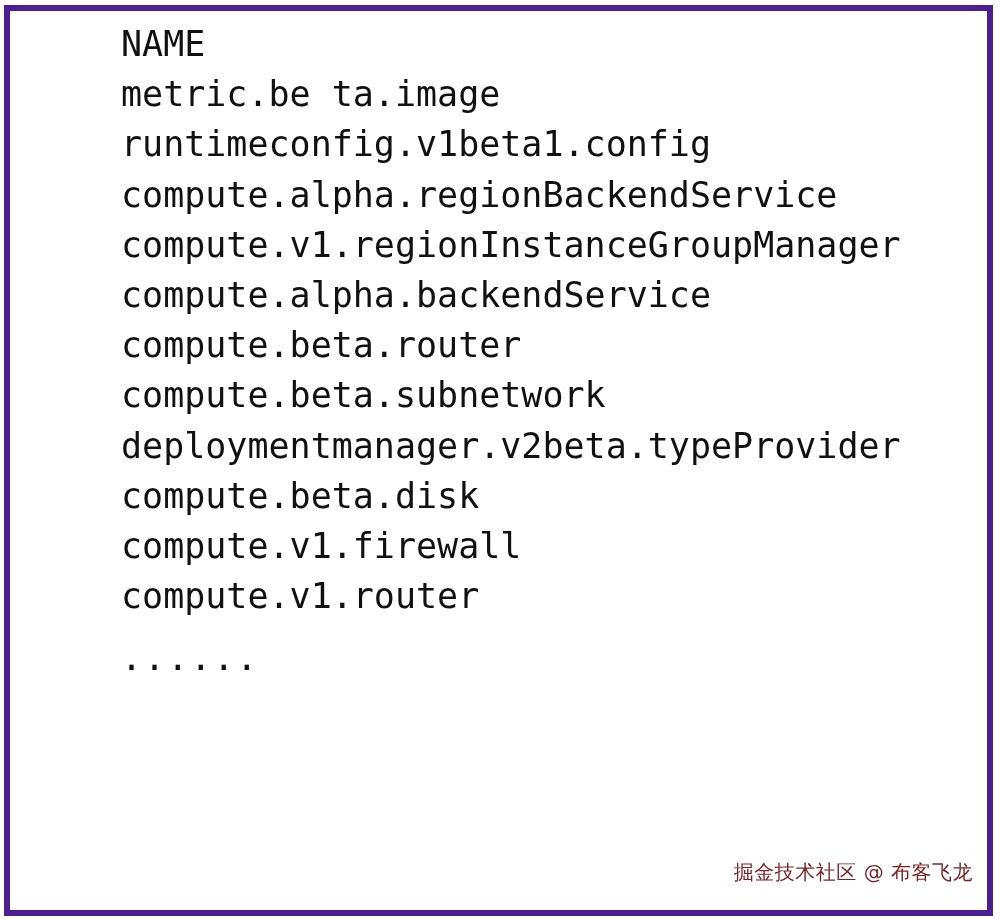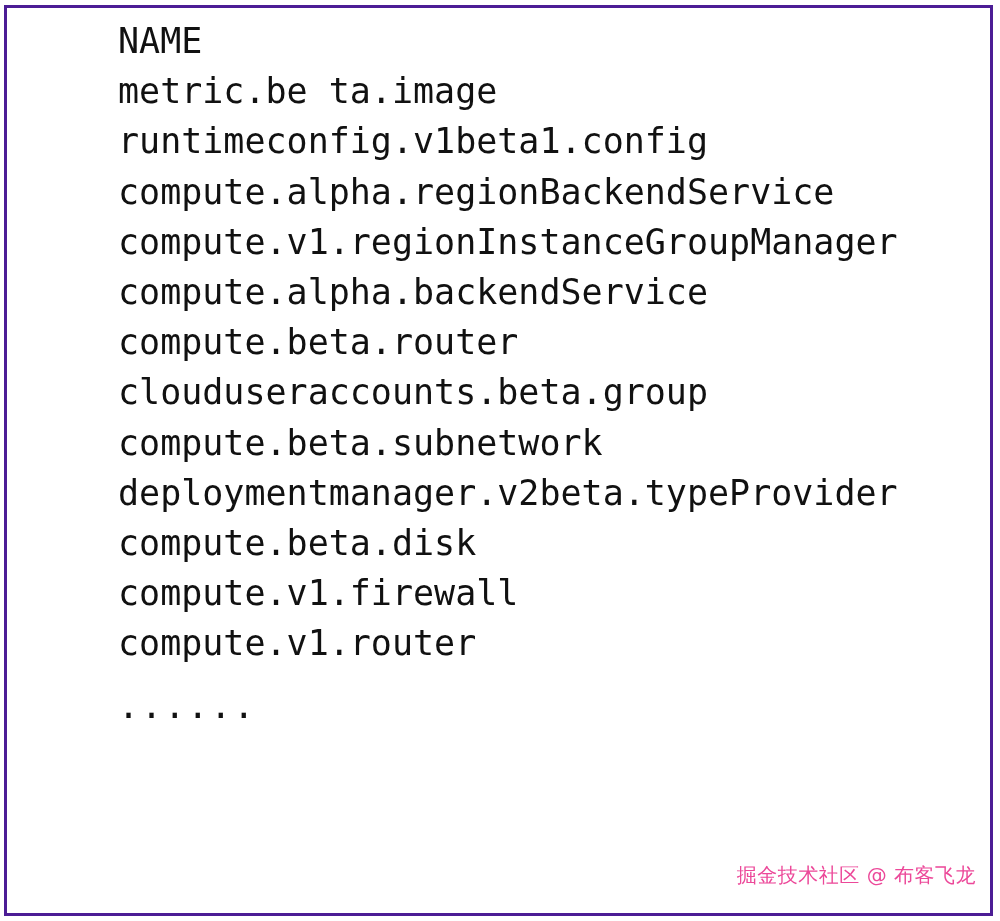--- a/index.html
+++ b/index.html
@@ -22,21 +22,21 @@
     background: #ffffff;
   }
 
   
   #console-frame {
     position: absolute;
     left: 4px;
     top: 5px;
     width: 989px;
     height: 911px;
-    border: 3px solid #4c1d95;
+    border: 6px solid #4c1d95;
     box-sizing: border-box;
     background: #ffffff;
     overflow: hidden;
   }
 
   #console-output {
     position: absolute;
     left: 111px;
     top: 8px;
     right: 4px;
@@ -64,21 +64,21 @@
   }
 
   
   #watermark {
     position: absolute;
     right: 14px;
     bottom: 26px;
     font-family: "DejaVu Sans", sans-serif;
     font-size: 20px;
     line-height: 24px;
-    color: #ec4899;
+    color: #7f1d1d;
     white-space: pre;
     letter-spacing: 0.5px;
   }
 </style>
 </head>
 <body>
 
 <div id="screenshot-root">
 
   <div id="console-frame">
@@ -94,21 +94,20 @@
 
       <div class="console-line">compute.alpha.regionBackendService</div>
 
       <div class="console-line">compute.v1.regionInstanceGroupManager</div>
 
       <div class="console-line">compute.alpha.backendService</div>
 
       <div class="console-line">compute.beta.router</div>
 
 
-      <div class="console-line">clouduseraccounts.beta.group</div>
 
       <div class="console-line">compute.beta.subnetwork</div>
 
       <div class="console-line">deploymentmanager.v2beta.typeProvider</div>
 
 
       <div class="console-line">compute.beta.disk</div>
 
 
       <div class="console-line">compute.v1.firewall</div>

